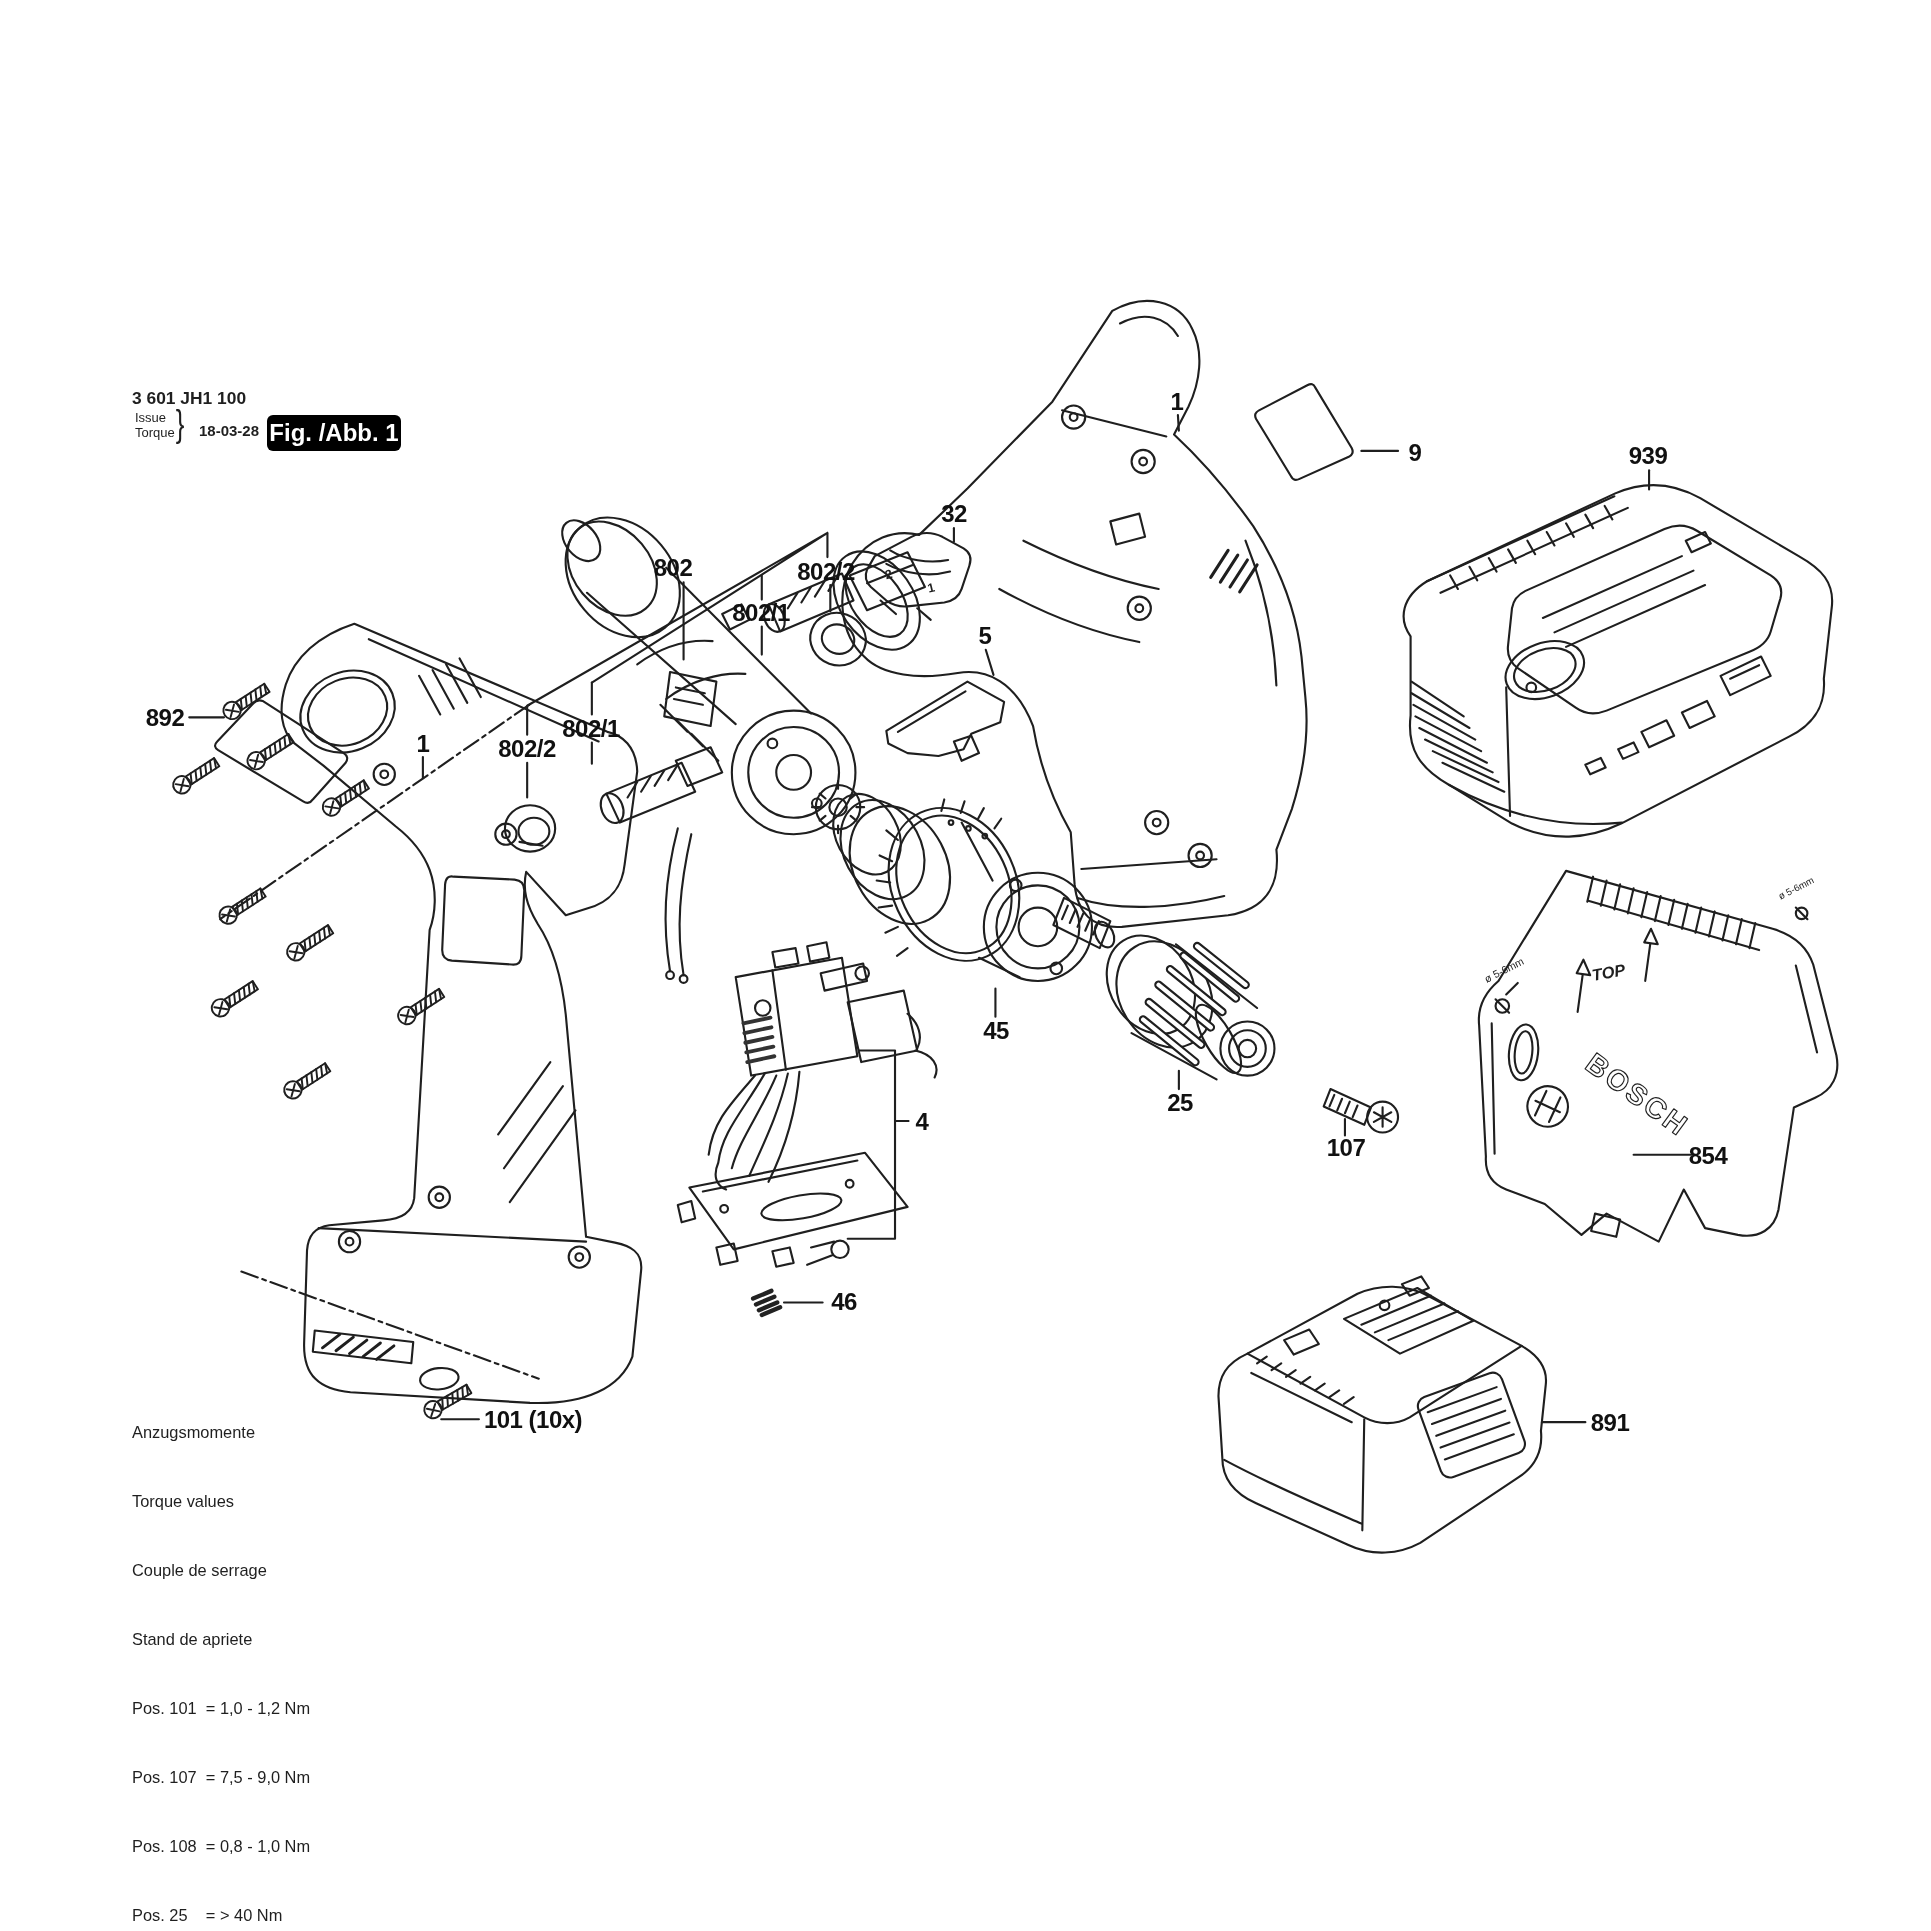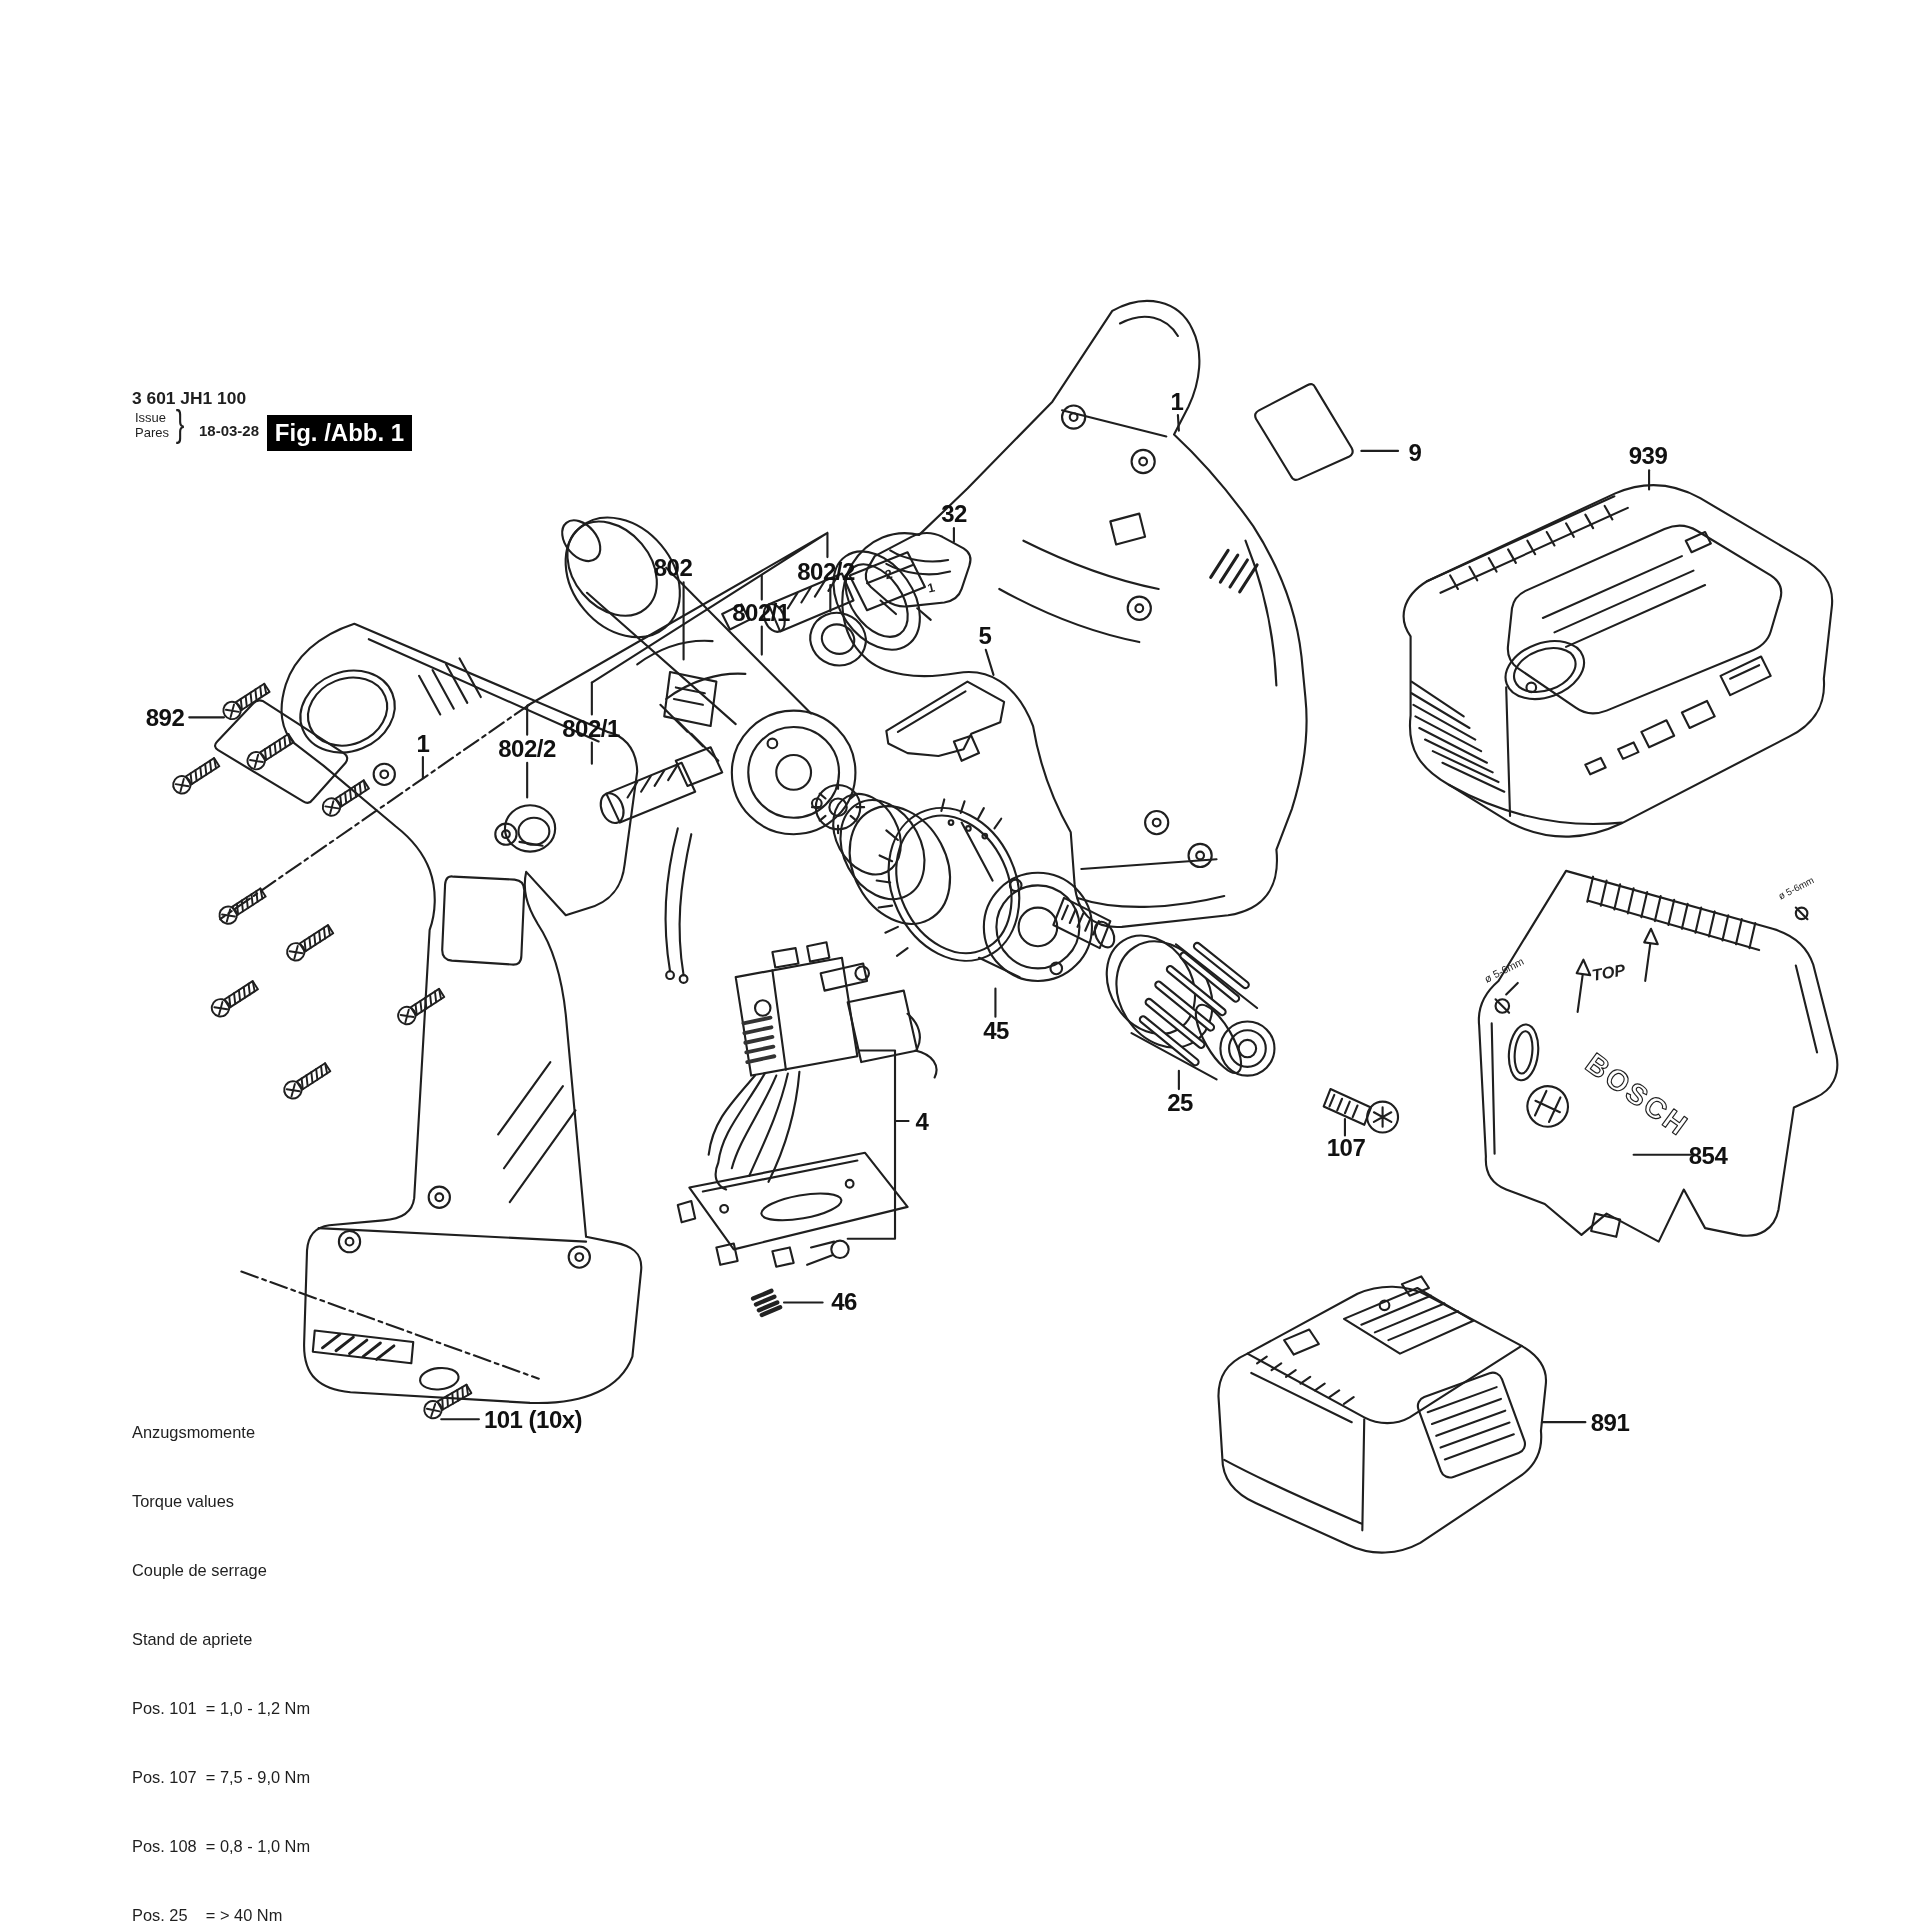--- a/index.html
+++ b/index.html
@@ -6,34 +6,34 @@
   #page{position:relative;width:1931px;height:1931px;background:#fff;overflow:hidden;
         font-family:"Liberation Sans",sans-serif;color:#1f1f1f;padding-left:38px;}
   svg{position:absolute;left:0;top:0;}
   .plabel{position:absolute;font:700 24px/1 "Liberation Sans",sans-serif;letter-spacing:-0.5px;
           color:#111;transform:translate(-50%,-50%);white-space:nowrap;z-index:5;}
   .hdr-type{position:absolute;left:132px;top:390px;font:700 17.4px/1 "Liberation Sans",sans-serif;}
   .hdr-issue{position:absolute;left:135px;top:411px;font:400 13px/14.5px "Liberation Sans",sans-serif;}
   .hdr-brace{position:absolute;left:174px;top:405px;font:400 37px/1 "Liberation Sans",sans-serif;
              transform:scaleX(.7);}
   .hdr-date{position:absolute;left:199px;top:423px;font:700 15px/1 "Liberation Sans",sans-serif;}
-  .figbox{position:absolute;left:267px;top:415px;width:145px;height:36px;background:#000;
-          color:#fff;font:700 24px/36px "Liberation Sans",sans-serif;text-align:center;z-index:6;}
+  .figbox{position:absolute;left:267px;top:415px;width:134px;height:36px;background:#000;
+          color:#fff;font:700 24px/36px "Liberation Sans",sans-serif;text-align:center;z-index:6;border-radius:6px;}
   .torque{position:absolute;left:132px;top:1375px;font:400 16.4px/23px "Liberation Sans",sans-serif;white-space:pre;}
   .mods{position:absolute;left:1617px;top:1468px;font:400 16.4px/21.6px "Liberation Sans",sans-serif;}
 </style>
 </head>
 <body>
 
 <div id="page">
 
   <div class="hdr-type">3 601 JH1 100</div>
   <div class="hdr-issue">
     <div>Issue</div>
-    <div>Pares</div>
+    <div>Torque</div>
   </div>
   <div class="hdr-brace">}</div>
   <div class="hdr-date">18-03-28</div>
   <div class="figbox">Fig. /Abb. 1</div>
 
   <div class="torque">
     <div>Anzugsmomente</div>
     <div>Torque values</div>
     <div>Couple de serrage</div>
     <div>Stand de apriete</div>

